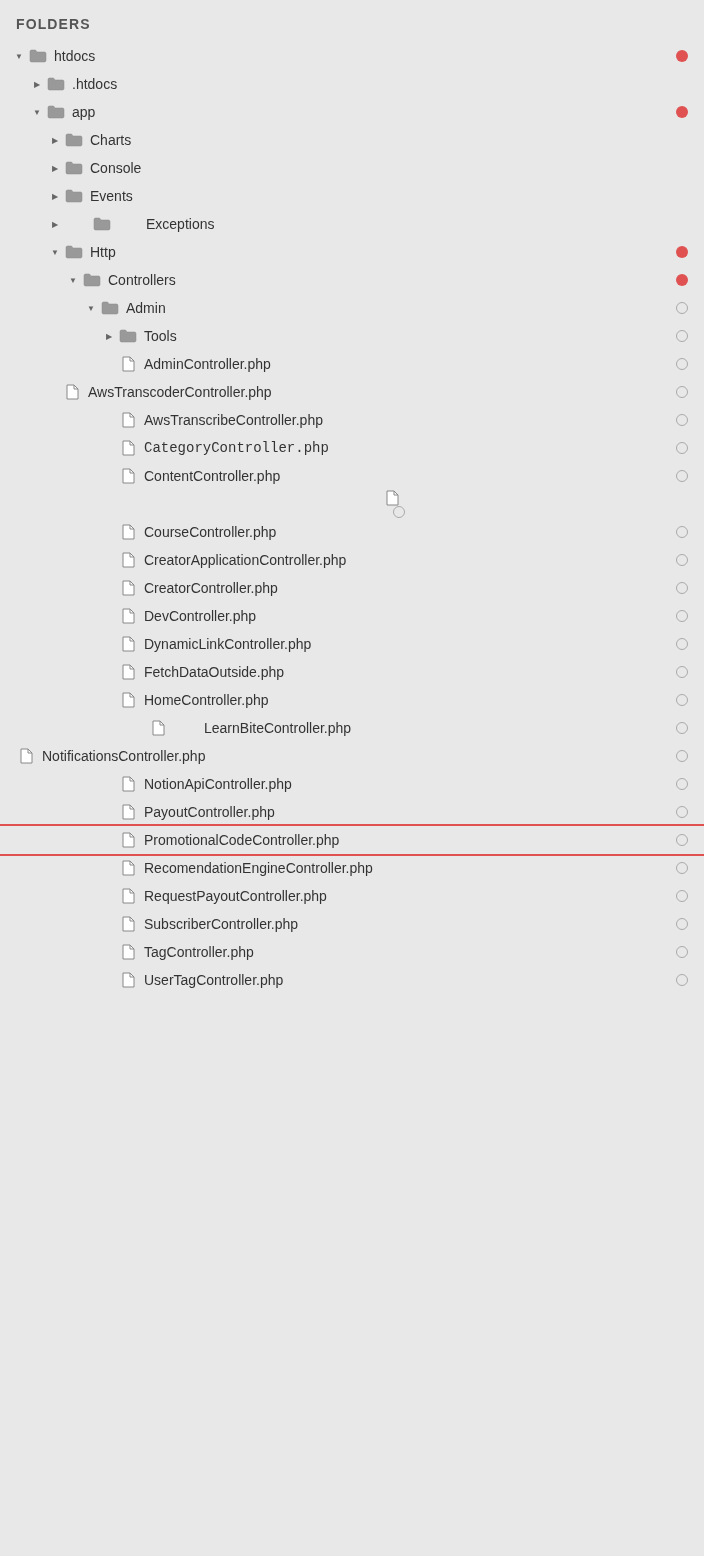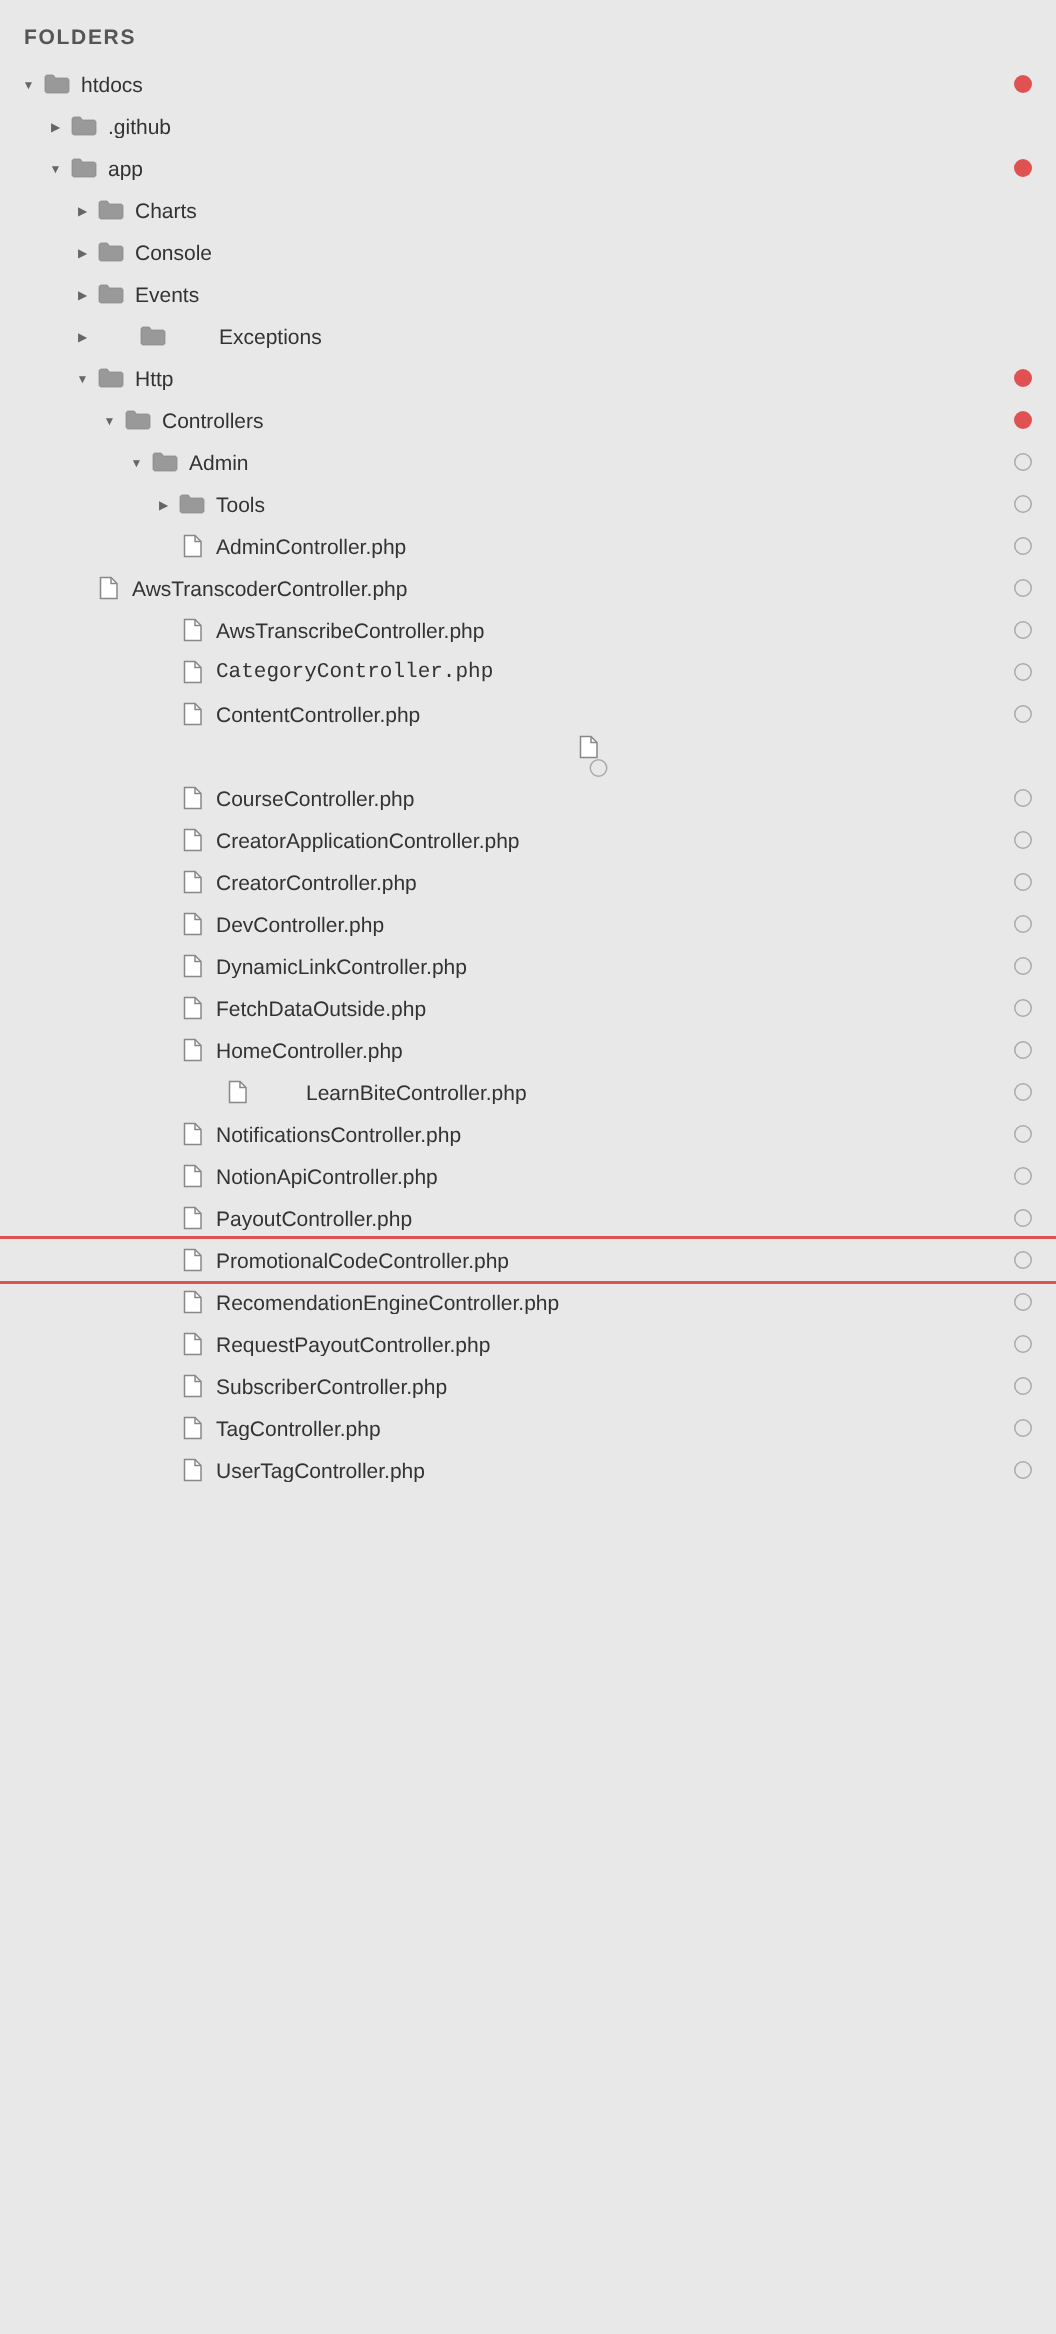--- a/index.html
+++ b/index.html
@@ -166,21 +166,21 @@
         <span class="item-label">htdocs</span>
         <span class="status-dot red"></span>
       </li>
       <li class="tree-item" style="padding-left: 30px;">
         <span class="chevron chevron-right"></span>
         <span class="folder-icon">
           <svg viewBox="0 0 18 14" fill="none" xmlns="http://www.w3.org/2000/svg">
       <path d="M1 2.5C1 1.67 1.67 1 2.5 1H6.5L8 3H15.5C16.33 3 17 3.67 17 4.5V11.5C17 12.33 16.33 13 15.5 13H2.5C1.67 13 1 12.33 1 11.5V2.5Z" fill="#999" stroke="#888" stroke-width="0.5"></path>
     </svg>
         </span>
-        <span class="item-label">.github</span>
+        <span class="item-label">.htdocs</span>
         <span class="status-placeholder"></span>
       </li>
       <li class="tree-item" style="padding-left: 30px;">
         <span class="chevron chevron-down"></span>
         <span class="folder-icon">
           <svg viewBox="0 0 18 14" fill="none" xmlns="http://www.w3.org/2000/svg">
       <path d="M1 2.5C1 1.67 1.67 1 2.5 1H6.5L8 3H15.5C16.33 3 17 3.67 17 4.5V11.5C17 12.33 16.33 13 15.5 13H2.5C1.67 13 1 12.33 1 11.5V2.5Z" fill="#999" stroke="#888" stroke-width="0.5"></path>
     </svg>
         </span>
         <span class="item-label">app</span>
@@ -413,21 +413,21 @@
         <span class="chevron-spacer"></span>
         <span class="file-icon">
           <svg viewBox="0 0 14 16" fill="none" xmlns="http://www.w3.org/2000/svg">
       <path d="M2 1H9L13 5V15H2V1Z" fill="white" stroke="#888" stroke-width="1"></path>
       <path d="M9 1V5H13" fill="none" stroke="#888" stroke-width="1"></path>
     </svg>
         </span>
         <span class="item-label">LearnBiteController.php</span>
         <span class="status-dot empty"></span>
       </li>
-      <li class="tree-item" style="padding-left: 102px;">
+      <li class="tree-item" style="">
         <span class="chevron-spacer"></span>
         <span class="file-icon">
           <svg viewBox="0 0 14 16" fill="none" xmlns="http://www.w3.org/2000/svg">
       <path d="M2 1H9L13 5V15H2V1Z" fill="white" stroke="#888" stroke-width="1"></path>
       <path d="M9 1V5H13" fill="none" stroke="#888" stroke-width="1"></path>
     </svg>
         </span>
         <span class="item-label">NotificationsController.php</span>
         <span class="status-dot empty"></span>
       </li>

